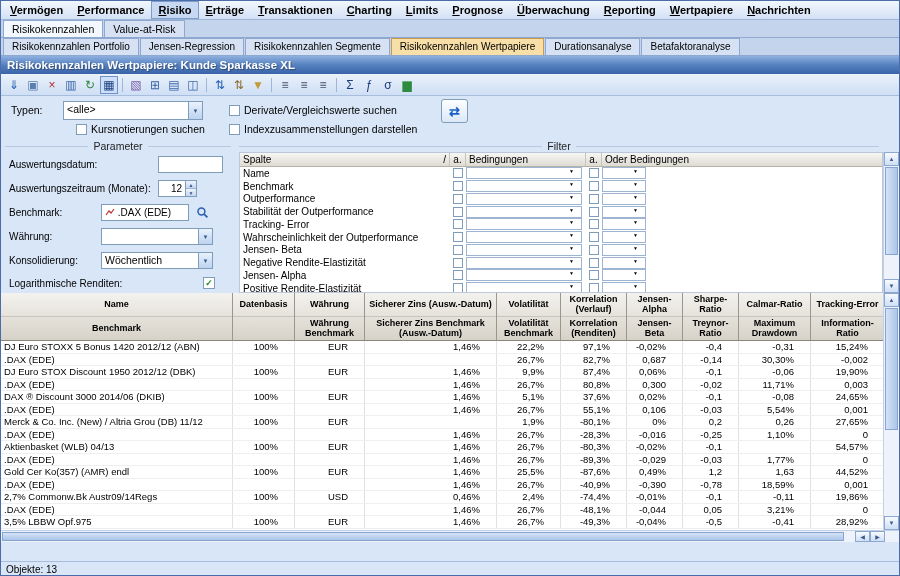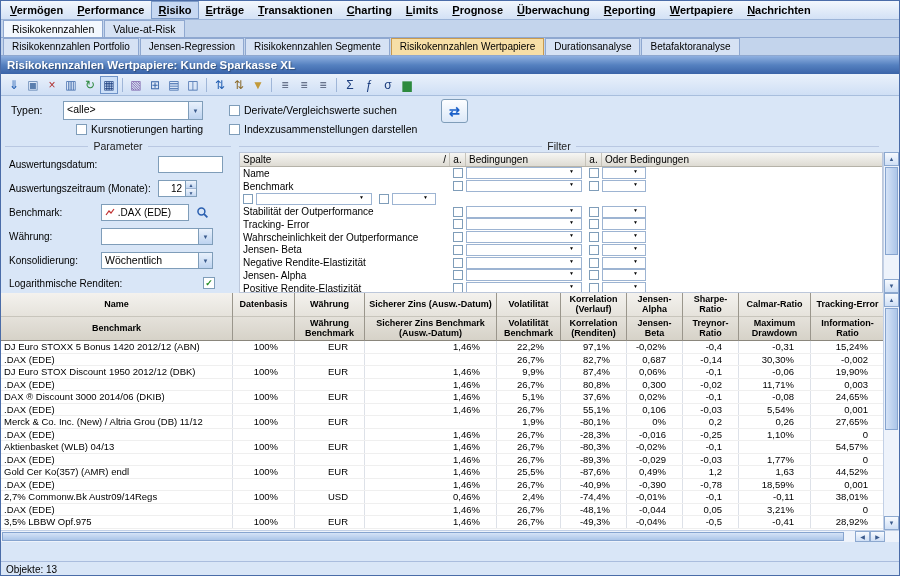--- a/index.html
+++ b/index.html
@@ -205,21 +205,21 @@
     </div>
     <div class="checkbox" style="left:228px;top:8px">
       <span class="cb-box"></span>
       <span>Derivate/Vergleichswerte suchen</span>
     </div>
     <div class="reload-btn">
         <span>⇄</span>
       </div>
     <div class="checkbox" style="left:75px;top:27px">
       <span class="cb-box"></span>
-      <span>Kursnotierungen harting</span>
+      <span>Kursnotierungen suchen</span>
     </div>
     <div class="checkbox" style="left:228px;top:27px">
       <span class="cb-box"></span>
       <span>Indexzusammenstellungen darstellen</span>
     </div>
   </div>
 
   <div class="middle">
 
     <div class="param-panel">
@@ -311,20 +311,21 @@
               </div>
               <div class="f-cb">
                 <span class="cb-box"></span>
               </div>
               <div class="f-combo f-combo2">
                 <span class="combo-text"></span>
                 <span class="combo-btn">▼</span>
               </div>
             </div>
             <div class="f-row">
+              <div class="f-label">Outperformance</div>
               <div class="f-cb">
                 <span class="cb-box"></span>
               </div>
               <div class="f-combo">
                 <span class="combo-text"></span>
                 <span class="combo-btn">▼</span>
               </div>
               <div class="f-cb">
                 <span class="cb-box"></span>
               </div>
@@ -655,21 +656,21 @@
         <div class="tr">
           <div class="td td-name" style="width: 232px;">2,7% Commonw.Bk Austr09/14Regs</div>
           <div class="td td-num" style="width: 62px;">100%</div>
           <div class="td td-num" style="width: 70px;">USD</div>
           <div class="td td-num" style="width: 132px;">0,46%</div>
           <div class="td td-num" style="width: 64px;">2,4%</div>
           <div class="td td-num" style="width: 66px;">-74,4%</div>
           <div class="td td-num" style="width: 56px;">-0,01%</div>
           <div class="td td-num" style="width: 56px;">-0,1</div>
           <div class="td td-num" style="width: 72px;">-0,11</div>
-          <div class="td td-num" style="width: 74px;">38,01%</div>
+          <div class="td td-num" style="width: 74px;">19,86%</div>
         </div>
         <div class="tr">
           <div class="td td-name" style="width: 232px;">.DAX (EDE)</div>
           <div class="td td-num" style="width: 62px;"></div>
           <div class="td td-num" style="width: 70px;"></div>
           <div class="td td-num" style="width: 132px;">1,46%</div>
           <div class="td td-num" style="width: 64px;">26,7%</div>
           <div class="td td-num" style="width: 66px;">-48,1%</div>
           <div class="td td-num" style="width: 56px;">-0,044</div>
           <div class="td td-num" style="width: 56px;">0,05</div>

